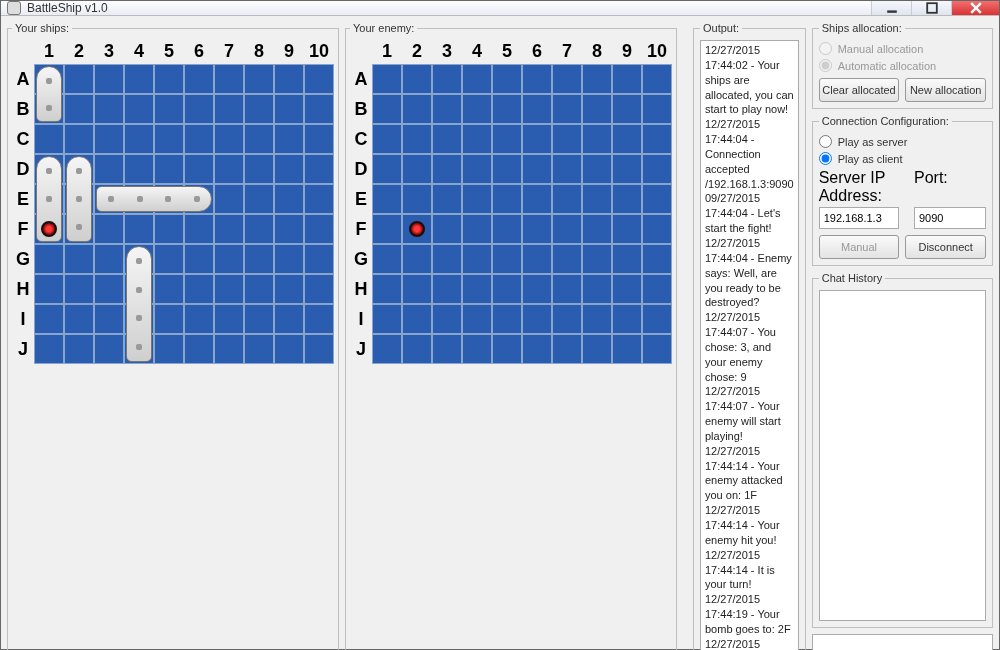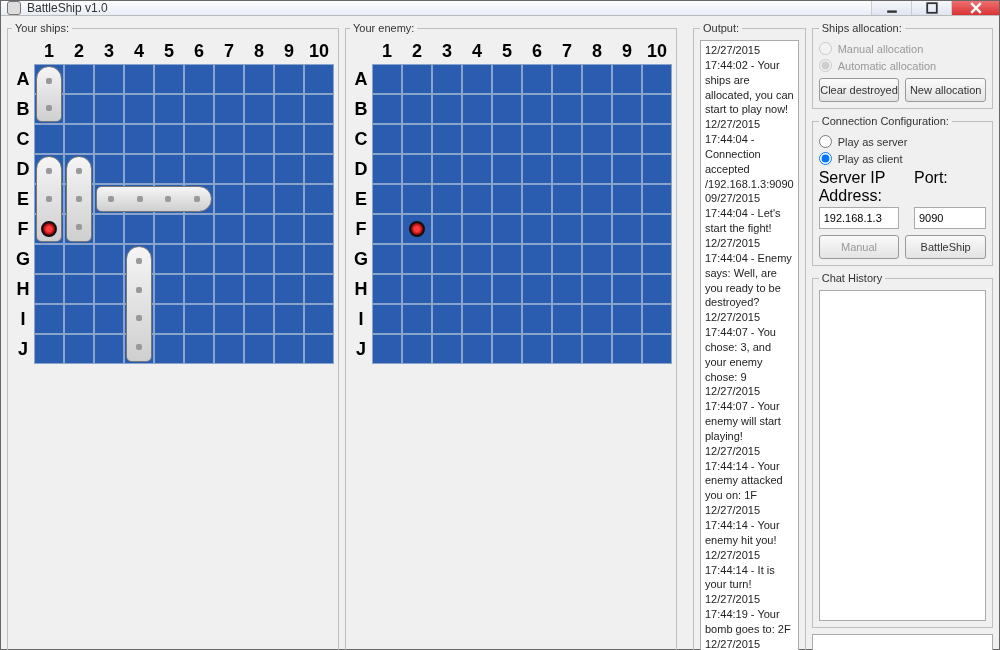--- a/index.html
+++ b/index.html
@@ -382,21 +382,21 @@
         <legend>Ships allocation:</legend>
         <label class="radio-row disabled">
           <input type="radio" disabled="" style="">
           <span>Manual allocation</span>
         </label>
         <label class="radio-row disabled">
           <input type="radio" disabled="" checked="" style="">
           <span>Automatic allocation</span>
         </label>
         <div class="ctrl-row">
-          <button class="btn">Clear destroyed</button>
+          <button class="btn">Clear allocated</button>
           <button class="btn">New allocation</button>
         </div>
       </fieldset>
 
       <fieldset>
         <legend>Connection Configuration:</legend>
         <label class="radio-row">
           <input type="radio" name="mode" style="">
           <span>Play as server</span>
         </label>
@@ -407,21 +407,21 @@
         <div class="lbl-row">
           <div>Server IP Address:</div>
           <div class="port">Port:</div>
         </div>
         <div class="conn-port-row">
           <input class="inp" style="flex: 1 1 0%;" value="192.168.1.3">
           <input class="inp" style="flex: 0 0 72px;" value="9090">
         </div>
         <div class="ctrl-row">
           <button class="btn" disabled="">Manual</button>
-          <button class="btn">BattleShip</button>
+          <button class="btn">Disconnect</button>
         </div>
       </fieldset>
 
       <fieldset class="chat-history-box">
         <legend>Chat History</legend>
         <div class="chat-area"></div>
       </fieldset>
 
       <div>
         <textarea class="chat-input" style=""></textarea>

